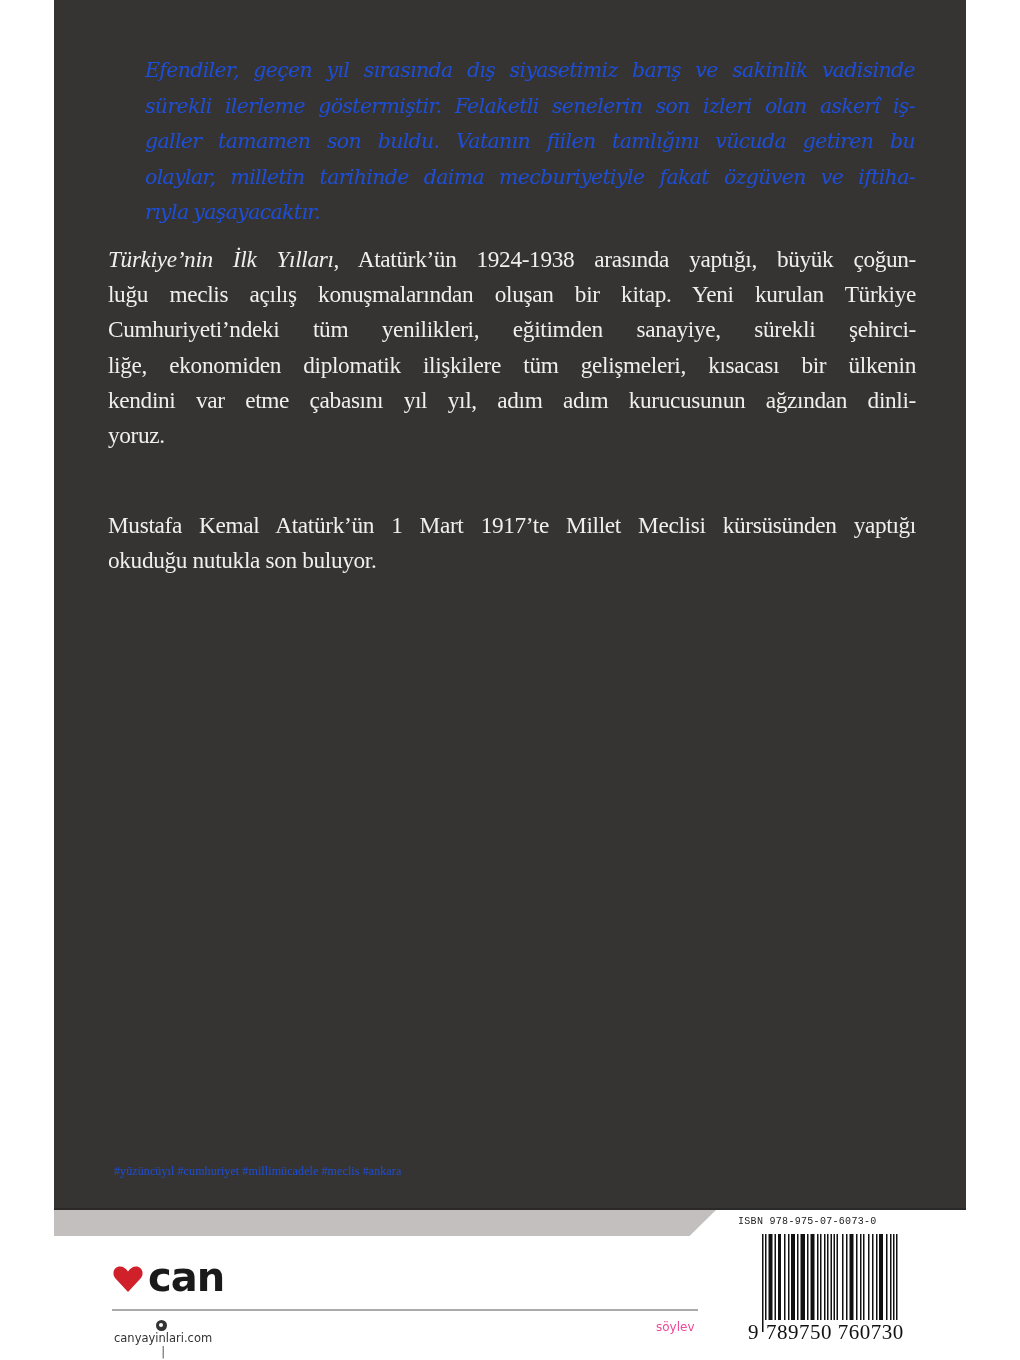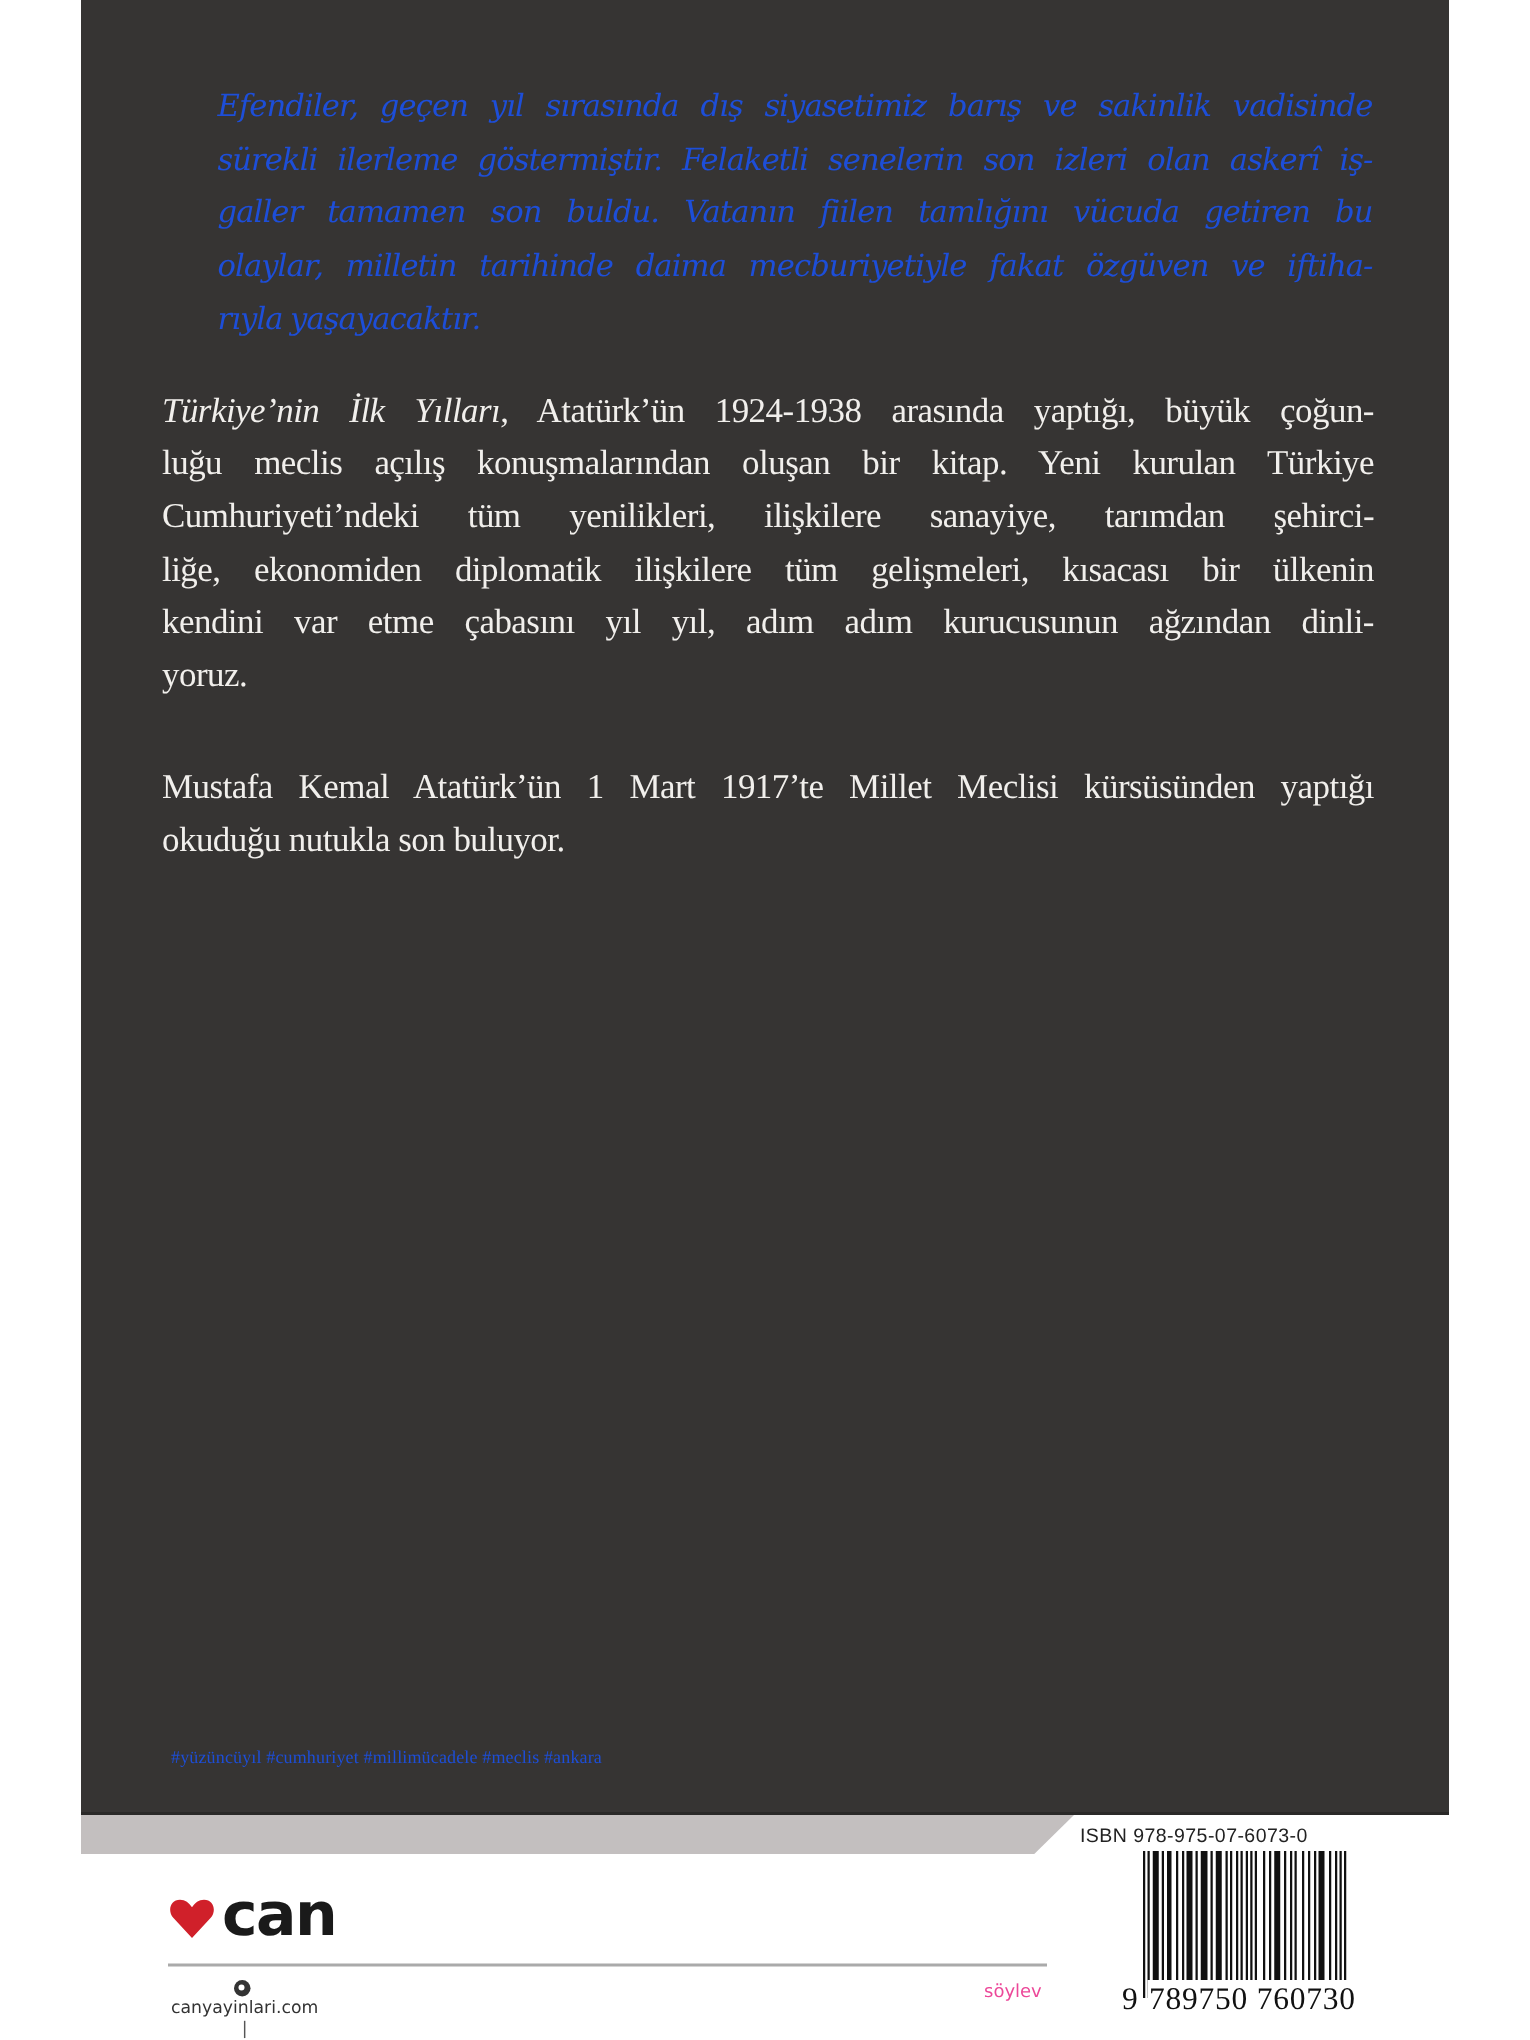--- a/index.html
+++ b/index.html
@@ -23,21 +23,21 @@
     .quote .ln { display: block; white-space: nowrap; text-align-last: justify; text-align: justify; }
     .quote .ln.last { text-align-last: left; }
 
     .body-text {
       position: absolute; left: 108px; width: 808px;
       color: #f1efec; font-family: "Liberation Serif", serif;
       font-size: 23.3px; line-height: 35.2px; letter-spacing: -0.35px;
     }
     .body-text .ln { display: block; white-space: nowrap; text-align: justify; text-align-last: justify; }
     .body-text .ln.last { text-align-last: left; }
-    .p1 { top: 257px; }
+    .p1 { top: 242px; }
     .p2 { top: 508px; }
     .ital { font-style: italic; }
 
     .hashtags {
       position: absolute; left: 114px; top: 1164px;
       color: #1d4ed8; font-family: "Liberation Serif", serif;
       font-size: 12px; letter-spacing: 0.1px;
     }
 
     .gray-band {
@@ -67,22 +67,22 @@
     .footer-links .ico { display: inline-block; margin-right: 4px; font-size: 11px; color: #333; }
     .globe { width: 11px; height: 11px; border-radius: 50%; background: #333; margin-right: 4px; display: inline-block; position: relative; }
     .globe::after { content: ""; position: absolute; left: 3px; top: 3px; width: 4px; height: 4px; background: #fff; border-radius: 50%; }
 
     .imprint {
       position: absolute; left: 656px; top: 1320px;
       font-family: "DejaVu Sans", sans-serif; font-weight: normal; font-size: 12px; color: #ec4899;
     }
 
     .isbn-label {
-      position: absolute; left: 720px; top: 1216px;
-      font-family: Liberation Sans, sans-serif; font-size: 13px; color: #222; letter-spacing: 0.3px;
+      position: absolute; left: 738px; top: 1216px;
+      font-family: Liberation Mono, monospace; font-size: 10px; color: #222; letter-spacing: 0.3px;
     }
     .barcode {
       position: absolute; left: 762px; top: 1234px; width: 150px; height: 98px;
     }
     .isbn-digits {
       position: absolute; left: 748px; top: 1320px;
       font-family: Liberation Serif, serif; font-size: 21px; color: #111; letter-spacing: 0.5px;
       background: transparent;
     }
     .isbn-digits .first { margin-right: 6px; }
@@ -98,21 +98,21 @@
   <span class="ln">Efendiler, geçen yıl sırasında dış siyasetimiz barış ve sakinlik vadisinde</span>
   <span class="ln">sürekli ilerleme göstermiştir. Felaketli senelerin son izleri olan askerî iş-</span>
   <span class="ln">galler tamamen son buldu. Vatanın fiilen tamlığını vücuda getiren bu</span>
   <span class="ln">olaylar, milletin tarihinde daima mecburiyetiyle fakat özgüven ve iftiha-</span>
   <span class="ln last">rıyla yaşayacaktır.</span>
 </div>
 
 <div class="body-text p1">
   <span class="ln"><span class="ital">Türkiye’nin İlk Yılları</span><span>, Atatürk’ün 1924-1938 arasında yaptığı, büyük çoğun-</span></span>
   <span class="ln">luğu meclis açılış konuşmalarından oluşan bir kitap. Yeni kurulan Türkiye</span>
-  <span class="ln">Cumhuriyeti’ndeki tüm yenilikleri, ilişkilere sanayiye, tarımdan şehirci-</span>
+  <span class="ln">Cumhuriyeti’ndeki tüm yenilikleri, eğitimden sanayiye, sürekli şehirci-</span>
   <span class="ln">liğe, ekonomiden diplomatik ilişkilere tüm gelişmeleri, kısacası bir ülkenin</span>
   <span class="ln">kendini var etme çabasını yıl yıl, adım adım kurucusunun ağzından dinli-</span>
   <span class="ln last">yoruz.</span>
 </div>
 
 <div class="body-text p2">
   <span class="ln">Mustafa Kemal Atatürk’ün 1 Mart 1917’te Millet Meclisi kürsüsünden yaptığı</span>
   <span class="ln last">okuduğu nutukla son buluyor.</span>
 </div>
 

